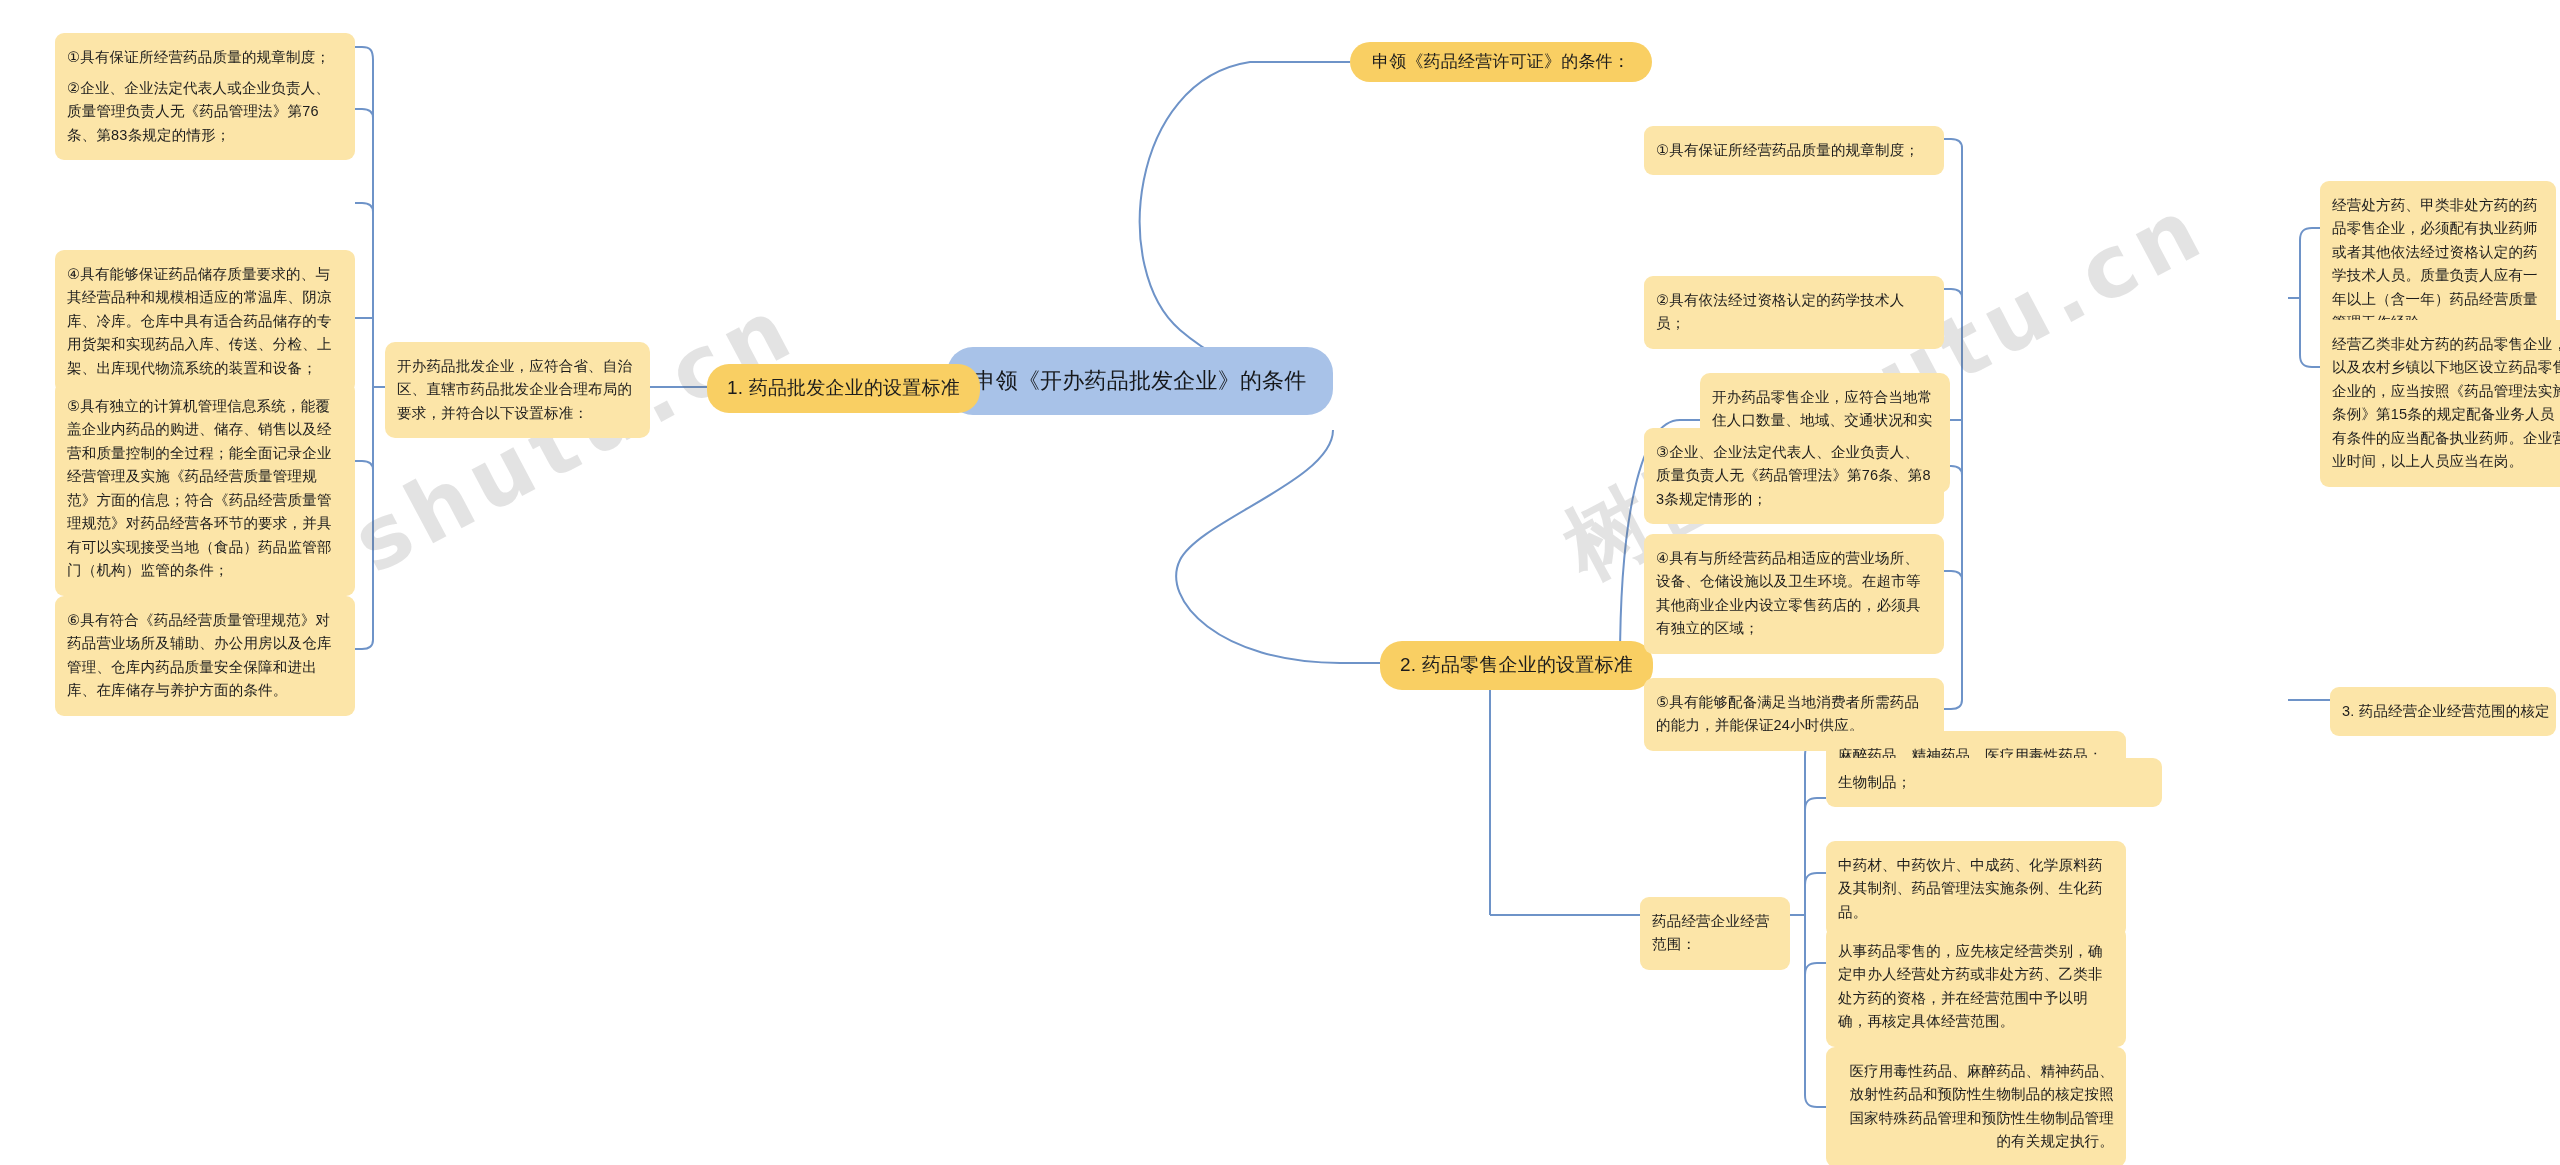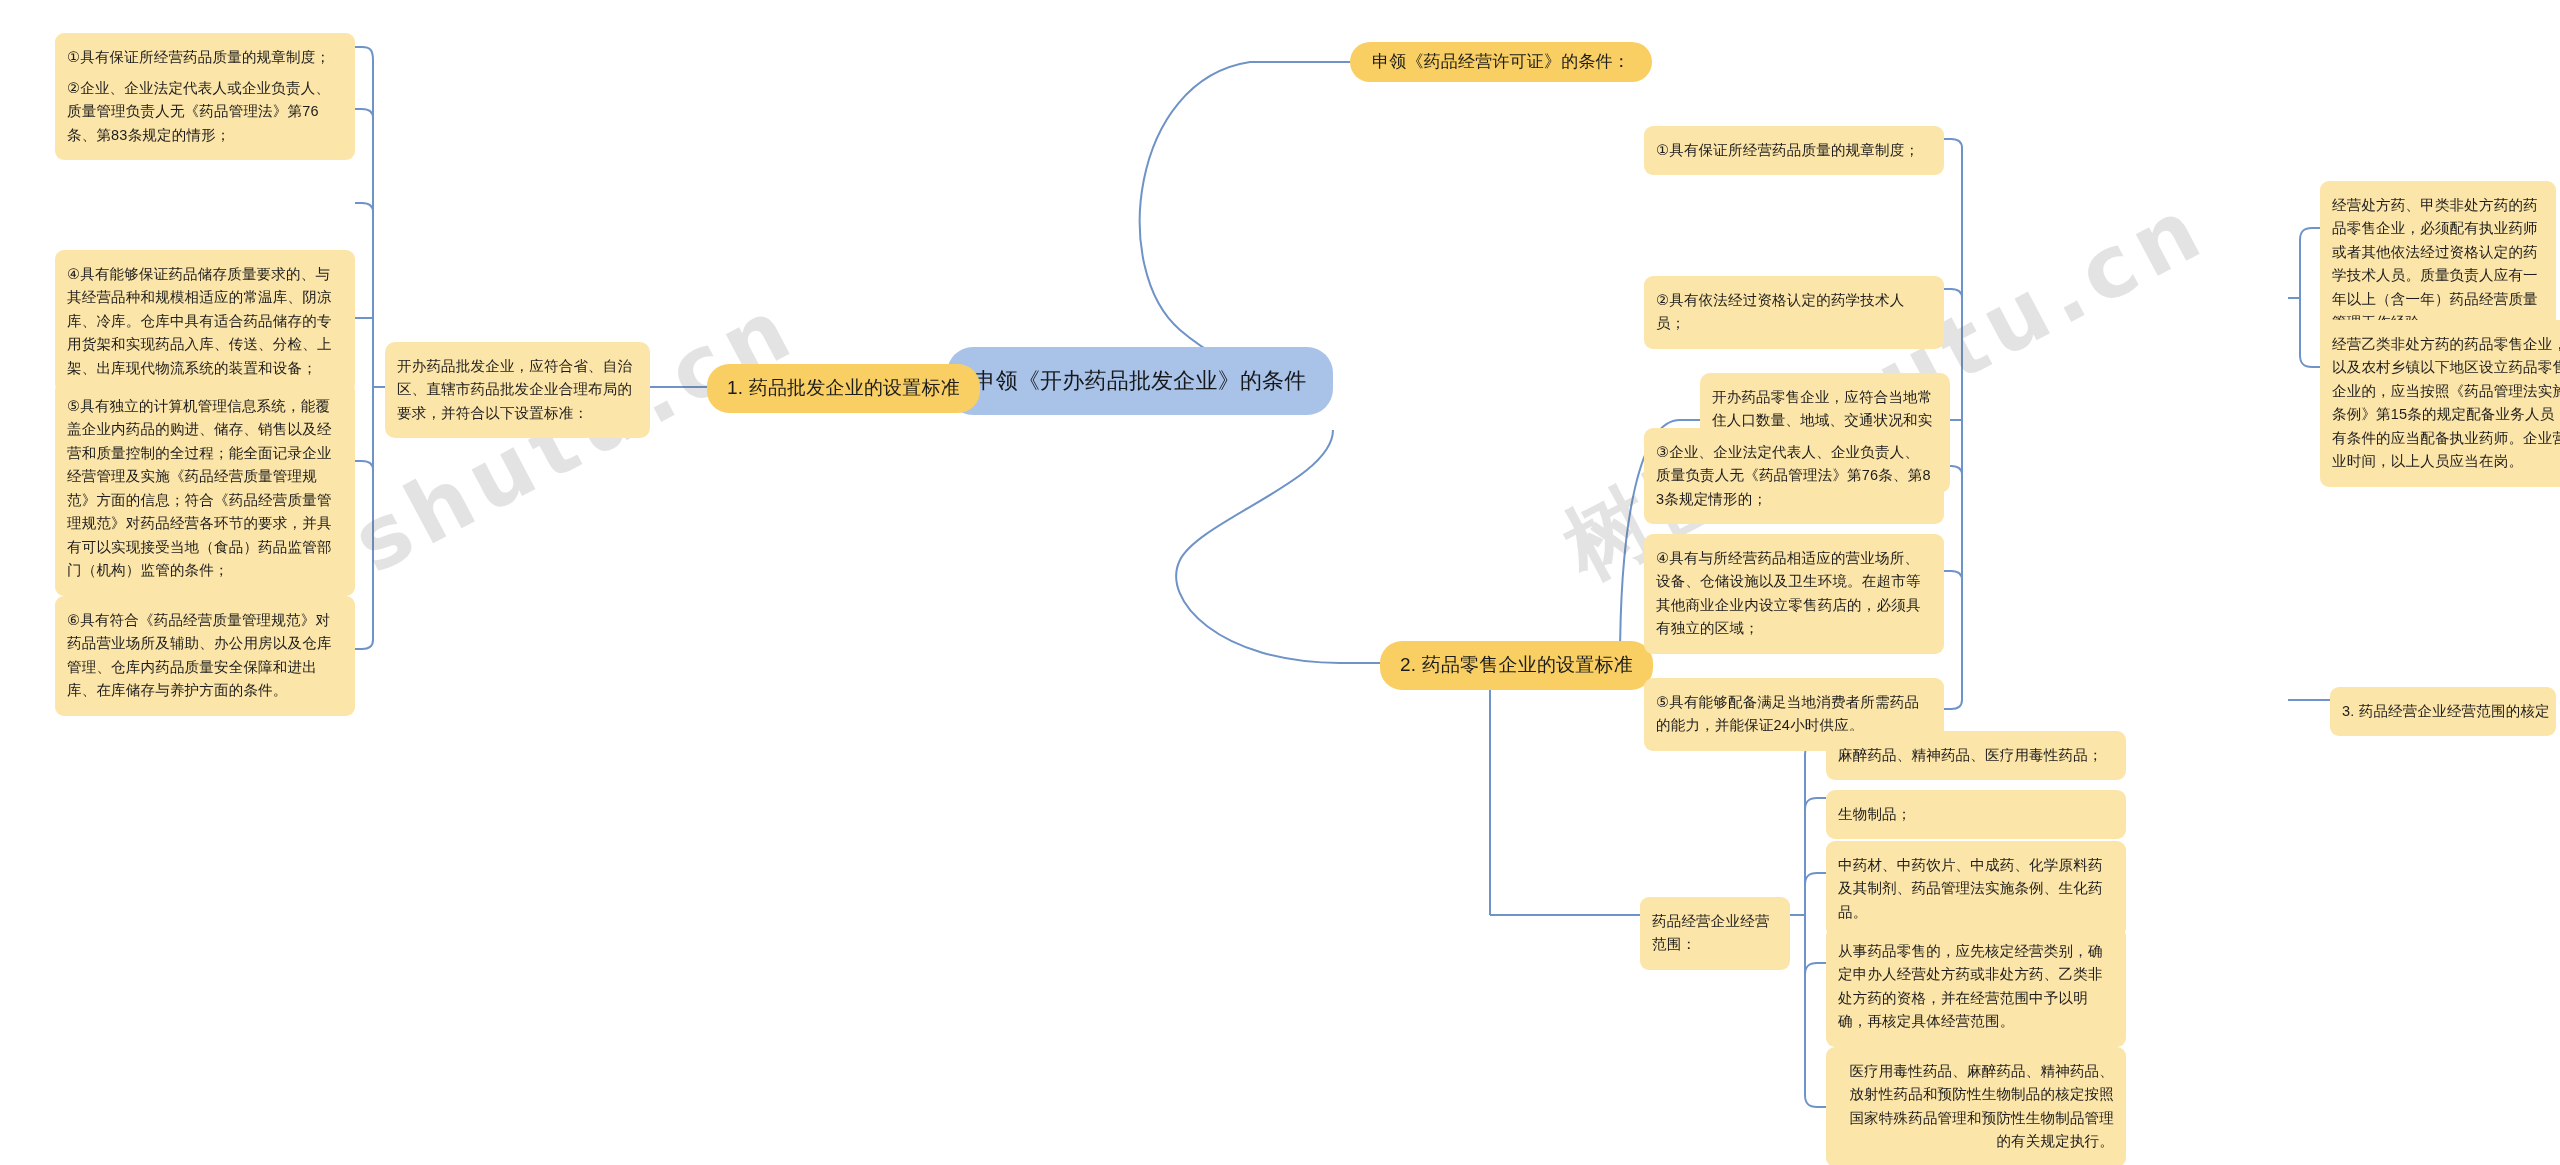--- a/index.html
+++ b/index.html
@@ -172,18 +172,18 @@
   <div class="node leaf" style="left:1644px; top:678px; width:300px;">⑤具有能够配备满足当地消费者所需药品的能力，并能保证24小时供应。</div>
 
   <div class="node leaf" style="left:2320px; top:181px; width:236px;">经营处方药、甲类非处方药的药品零售企业，必须配有执业药师或者其他依法经过资格认定的药学技术人员。质量负责人应有一年以上（含一年）药品经营质量管理工作经验。</div>
   <div class="node leaf" style="left:2320px; top:320px; width:268px;">经营乙类非处方药的药品零售企业，以及农村乡镇以下地区设立药品零售企业的，应当按照《药品管理法实施条例》第15条的规定配备业务人员，有条件的应当配备执业药师。企业营业时间，以上人员应当在岗。</div>
 
   <div class="node leaf" style="left:2330px; top:687px; width:226px; white-space:nowrap; overflow:hidden;">3. 药品经营企业经营范围的核定（2006）</div>
 
   <div class="node leaf" style="left:1640px; top:897px; width:150px;">药品经营企业经营范围：</div>
 
   <div class="node leaf" style="left:1826px; top:731px; width:300px;">麻醉药品、精神药品、医疗用毒性药品；</div>
-  <div class="node leaf" style="left:1826px; top:758px; width:300px;margin-top:32px;">生物制品；</div>
+  <div class="node leaf" style="left:1826px; top:758px; width:336px;">生物制品；</div>
   <div class="node leaf" style="left:1826px; top:841px; width:300px;">中药材、中药饮片、中成药、化学原料药及其制剂、药品管理法实施条例、生化药品。</div>
   <div class="node leaf" style="left:1826px; top:927px; width:300px;">从事药品零售的，应先核定经营类别，确定申办人经营处方药或非处方药、乙类非处方药的资格，并在经营范围中予以明确，再核定具体经营范围。</div>
   <div class="node leaf" style="left:1826px; top:1047px; width:300px;text-align:right;">医疗用毒性药品、麻醉药品、精神药品、放射性药品和预防性生物制品的核定按照国家特殊药品管理和预防性生物制品管理的有关规定执行。</div>
 
 </div>
 
 </body></html>

